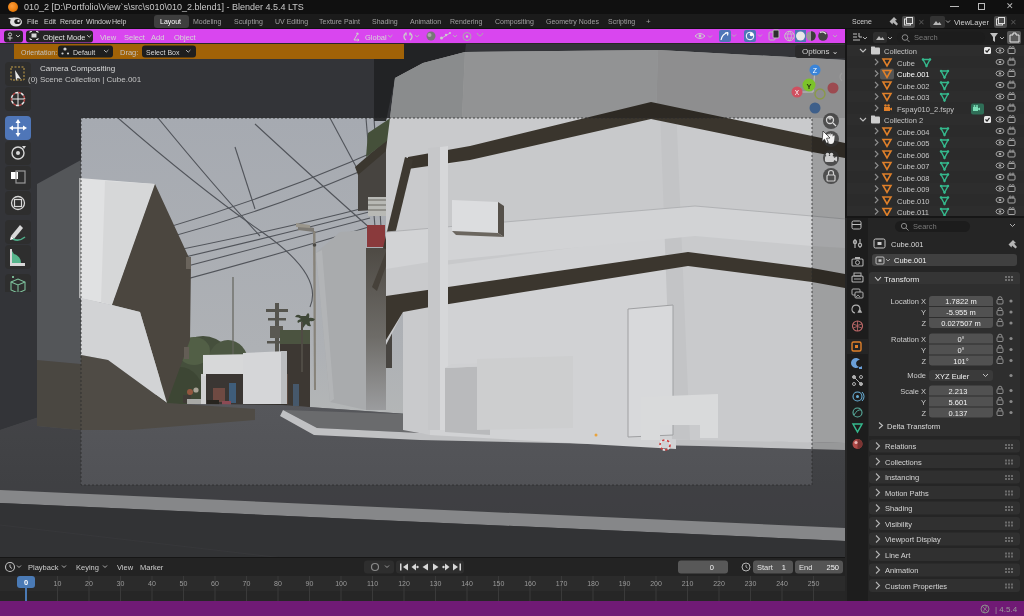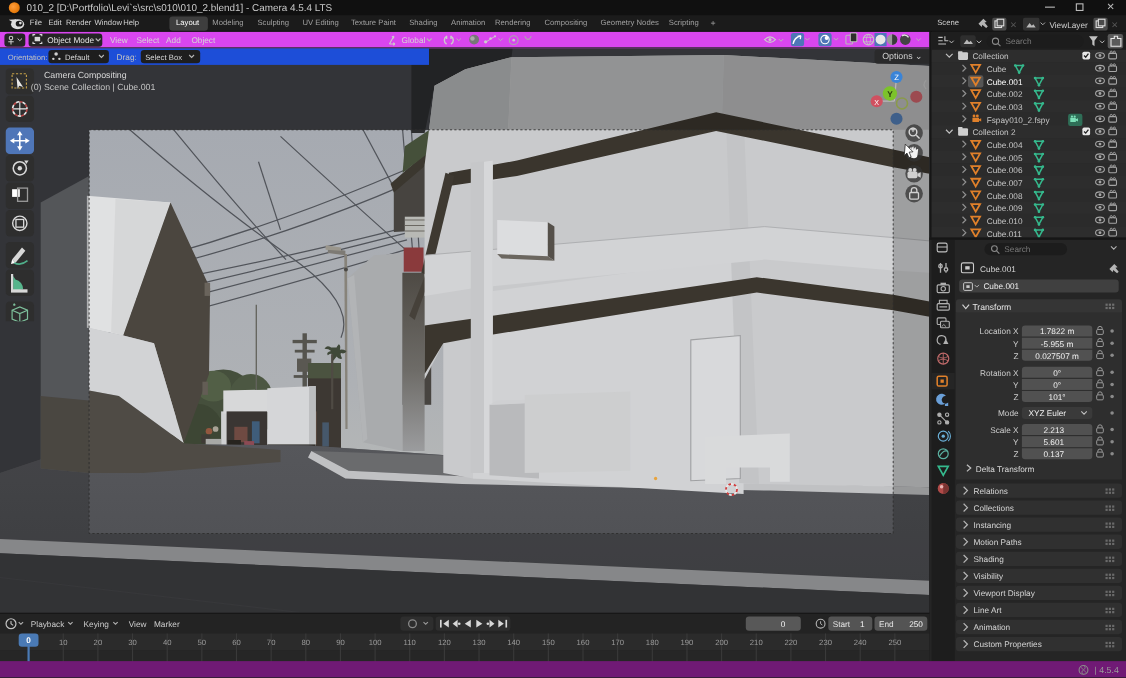--- a/index.html
+++ b/index.html
@@ -221,21 +221,21 @@
 <circle cx="41.5" cy="99.5" r="1.8" fill="#d0d0d0"></circle>
     <circle cx="45.5" cy="99.5" r="1.8" fill="#d0d0d0"></circle>
 
 <rect x="41" y="120" width="8" height="6" rx="1" fill="none" stroke="#d0d0d0" stroke-width="1.2"></rect>
 <path d="M 42.5,120 v-2 a 2.5,2.5 0 0 1 5,0 v 2" fill="none" stroke="#d0d0d0" stroke-width="1.2"></path>
 
 <path d="M 37,76 L 44,83 L 40.5,83.3 L 42.3,87.5 L 40.3,88.3 L 38.5,84.2 L 36,86.5 Z" fill="#fff" stroke="#222" stroke-width="0.7"></path>
 </svg>
 
 <div class="abs" style="left:0;top:0;width:1024px;height:14px;background:#101010;">
-<div class="abs txt" style="left:24px;top:2px;font-size:9px;color:#c9c9c9;">010_2 [D:\Portfolio\Levi`s\src\s010\010_2.blend1] - Camera 4.5.4 LTS</div>
+<div class="abs txt" style="left:24px;top:2px;font-size:9px;color:#c9c9c9;">010_2 [D:\Portfolio\View`s\src\s010\010_2.blend1] - Blender 4.5.4 LTS</div>
 <div class="abs" style="left:8px;top:2px;width:10px;height:10px;background:radial-gradient(circle at 40% 40%, #ff9d3d, #e87d0d 60%, #b55a07);border-radius:50%;"></div>
 <div class="abs" style="left:950px;top:6px;width:9px;height:1px;background:#bbb;"></div>
 <div class="abs" style="left:978px;top:3px;width:7px;height:7px;border:1px solid #bbb;"></div>
 <div class="abs txt" style="left:1006px;top:1px;font-size:9px;color:#bbb;">✕</div>
 </div>
 
 <div class="abs" style="left:0;top:14px;width:1024px;height:15px;background:#1b1b1b;border-bottom:1px solid #111;">
 <svg class="abs" style="left:8px;top:2px;" width="15" height="11" viewBox="0 0 15 11">
 <ellipse cx="8" cy="6" rx="6" ry="4.5" fill="#dedede"></ellipse>
 <ellipse cx="9.5" cy="5.5" rx="3.2" ry="2.6" fill="#1b1b1b"></ellipse>
@@ -355,21 +355,21 @@
 <circle cx="5.5" cy="6" r="4.5" fill="#e8e8e8"></circle>
 </g>
 <circle cx="811" cy="7" r="4.8" fill="#999"></circle>
 <path d="M 811,2.2 a 4.8,4.8 0 0 1 0,9.6 Z" fill="#3a3a3a"></path>
 <circle cx="823" cy="7" r="4.8" fill="#444"></circle>
 <path d="M 820,3.5 a 4.8,4.8 0 0 1 6,1.5" stroke="#ddd" stroke-width="1.4" fill="none"></path>
 <path d="M 833,6 l 2,2 2,-2" stroke="#b5b5b5" stroke-width="0.9" fill="none"></path>
 </svg>
 </div>
 
-<div class="abs" style="left:0;top:44px;width:390px;height:15px;background:#1d4ed8;">
+<div class="abs" style="left:14px;top:44px;width:390px;height:15px;background:#a16207;">
 <svg class="abs" style="left:0;top:0;" width="390" height="15" viewBox="0 0 390 15">
 <text x="7" y="10.5" font-size="7" fill="#c2c2c2" font-family="Liberation Sans">Orientation:</text>
 <rect x="44" y="1.5" width="55" height="12" rx="3" fill="#1e1e1e"></rect>
 <g fill="#d0d0d0">
         <circle cx="51" cy="5" r="1.6"></circle>
         <circle cx="48.5" cy="9.5" r="1.1"></circle>
         <circle cx="54" cy="9.5" r="1.1"></circle>
       </g>
 <text x="59" y="10.5" font-size="7" fill="#d8d8d8" font-family="Liberation Sans">Default</text>
 <path d="M 90,6 l 2.2,2.2 2.2,-2.2" stroke="#b5b5b5" stroke-width="1" fill="none"></path>

